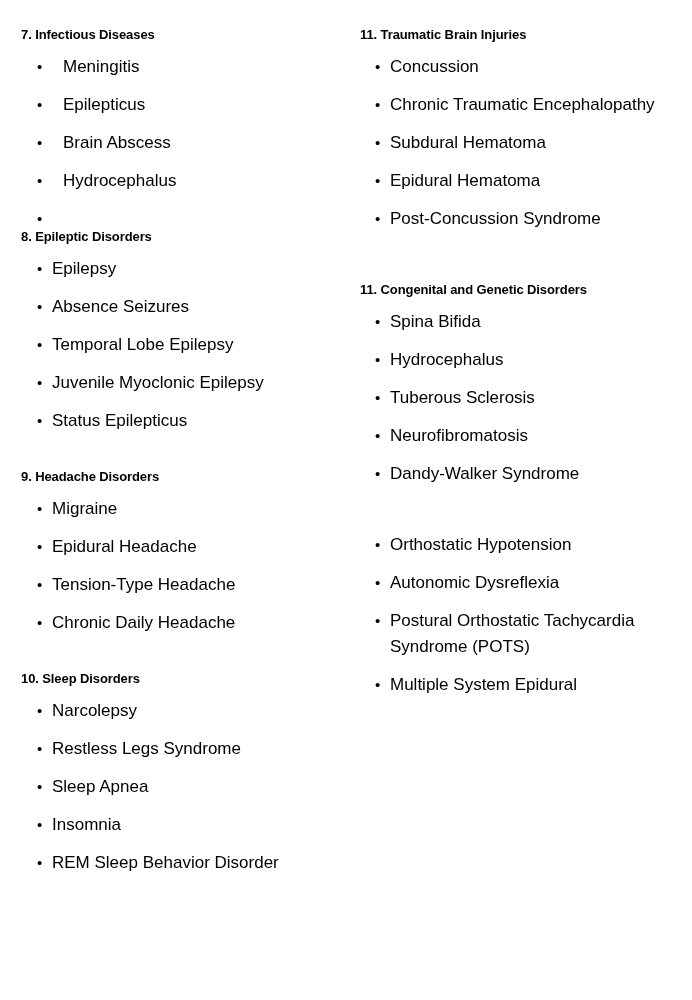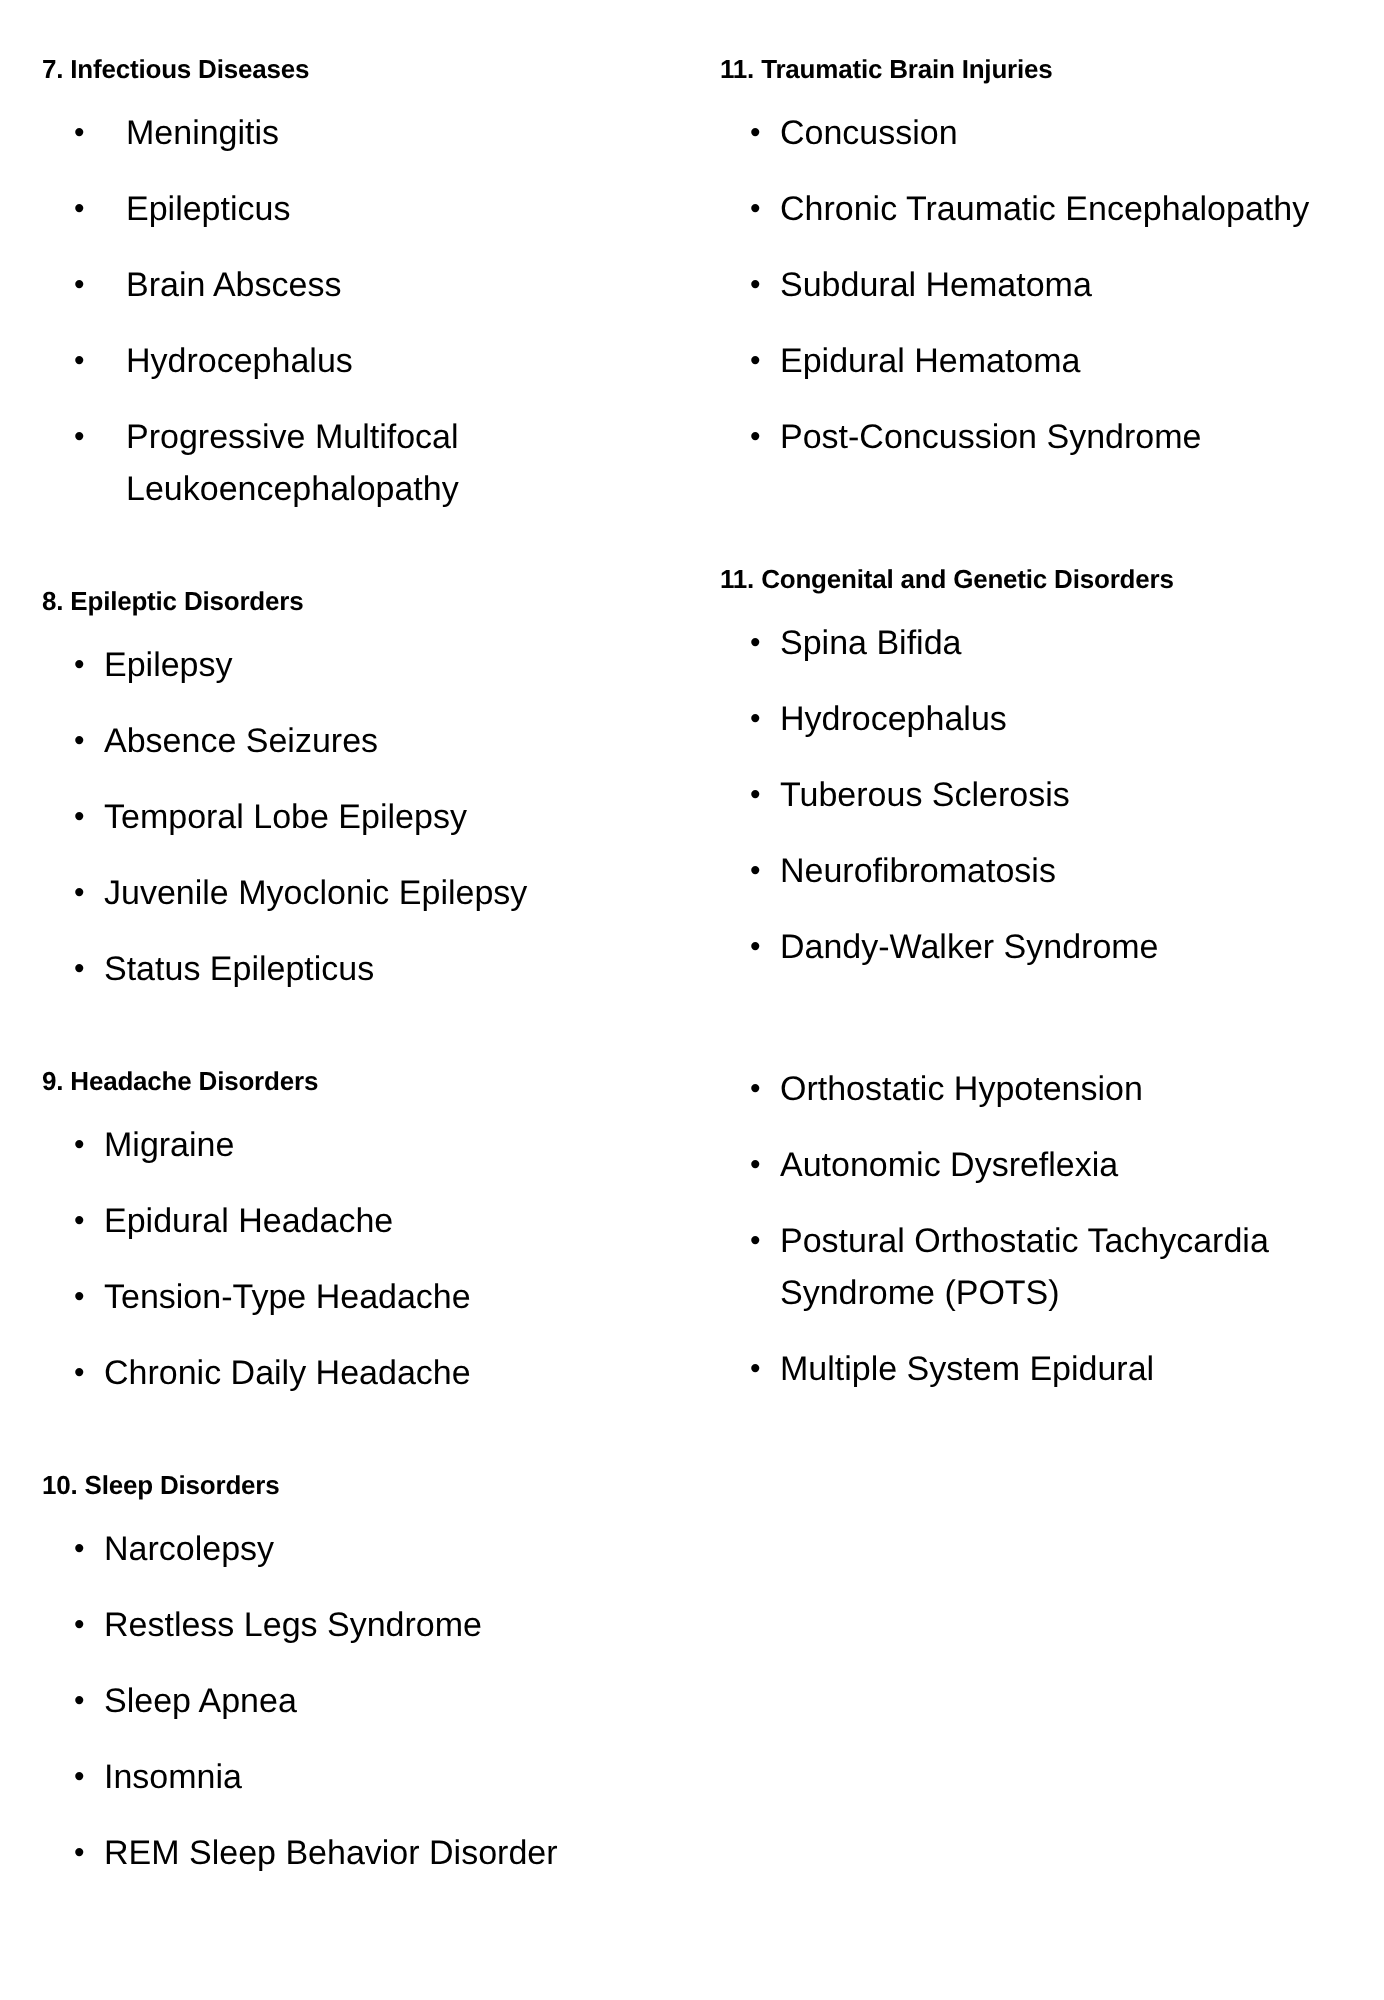--- a/index.html
+++ b/index.html
@@ -131,21 +131,20 @@
           <li class="item">
             <span class="bullet">•</span>
             <span class="item-text">Brain Abscess</span>
           </li>
           <li class="item">
             <span class="bullet">•</span>
             <span class="item-text">Hydrocephalus</span>
           </li>
           <li class="item">
             <span class="bullet">•</span>
-            <span class="item-text">Progressive Multifocal Leukoencephalopathy</span>
           </li>
         </ul>
       </div>
       <div class="section">
         <div class="section-heading">8. Epileptic Disorders</div>
         <ul class="item-list list-tight">
           <li class="item">
             <span class="bullet">•</span>
             <span class="item-text">Epilepsy</span>
           </li>

